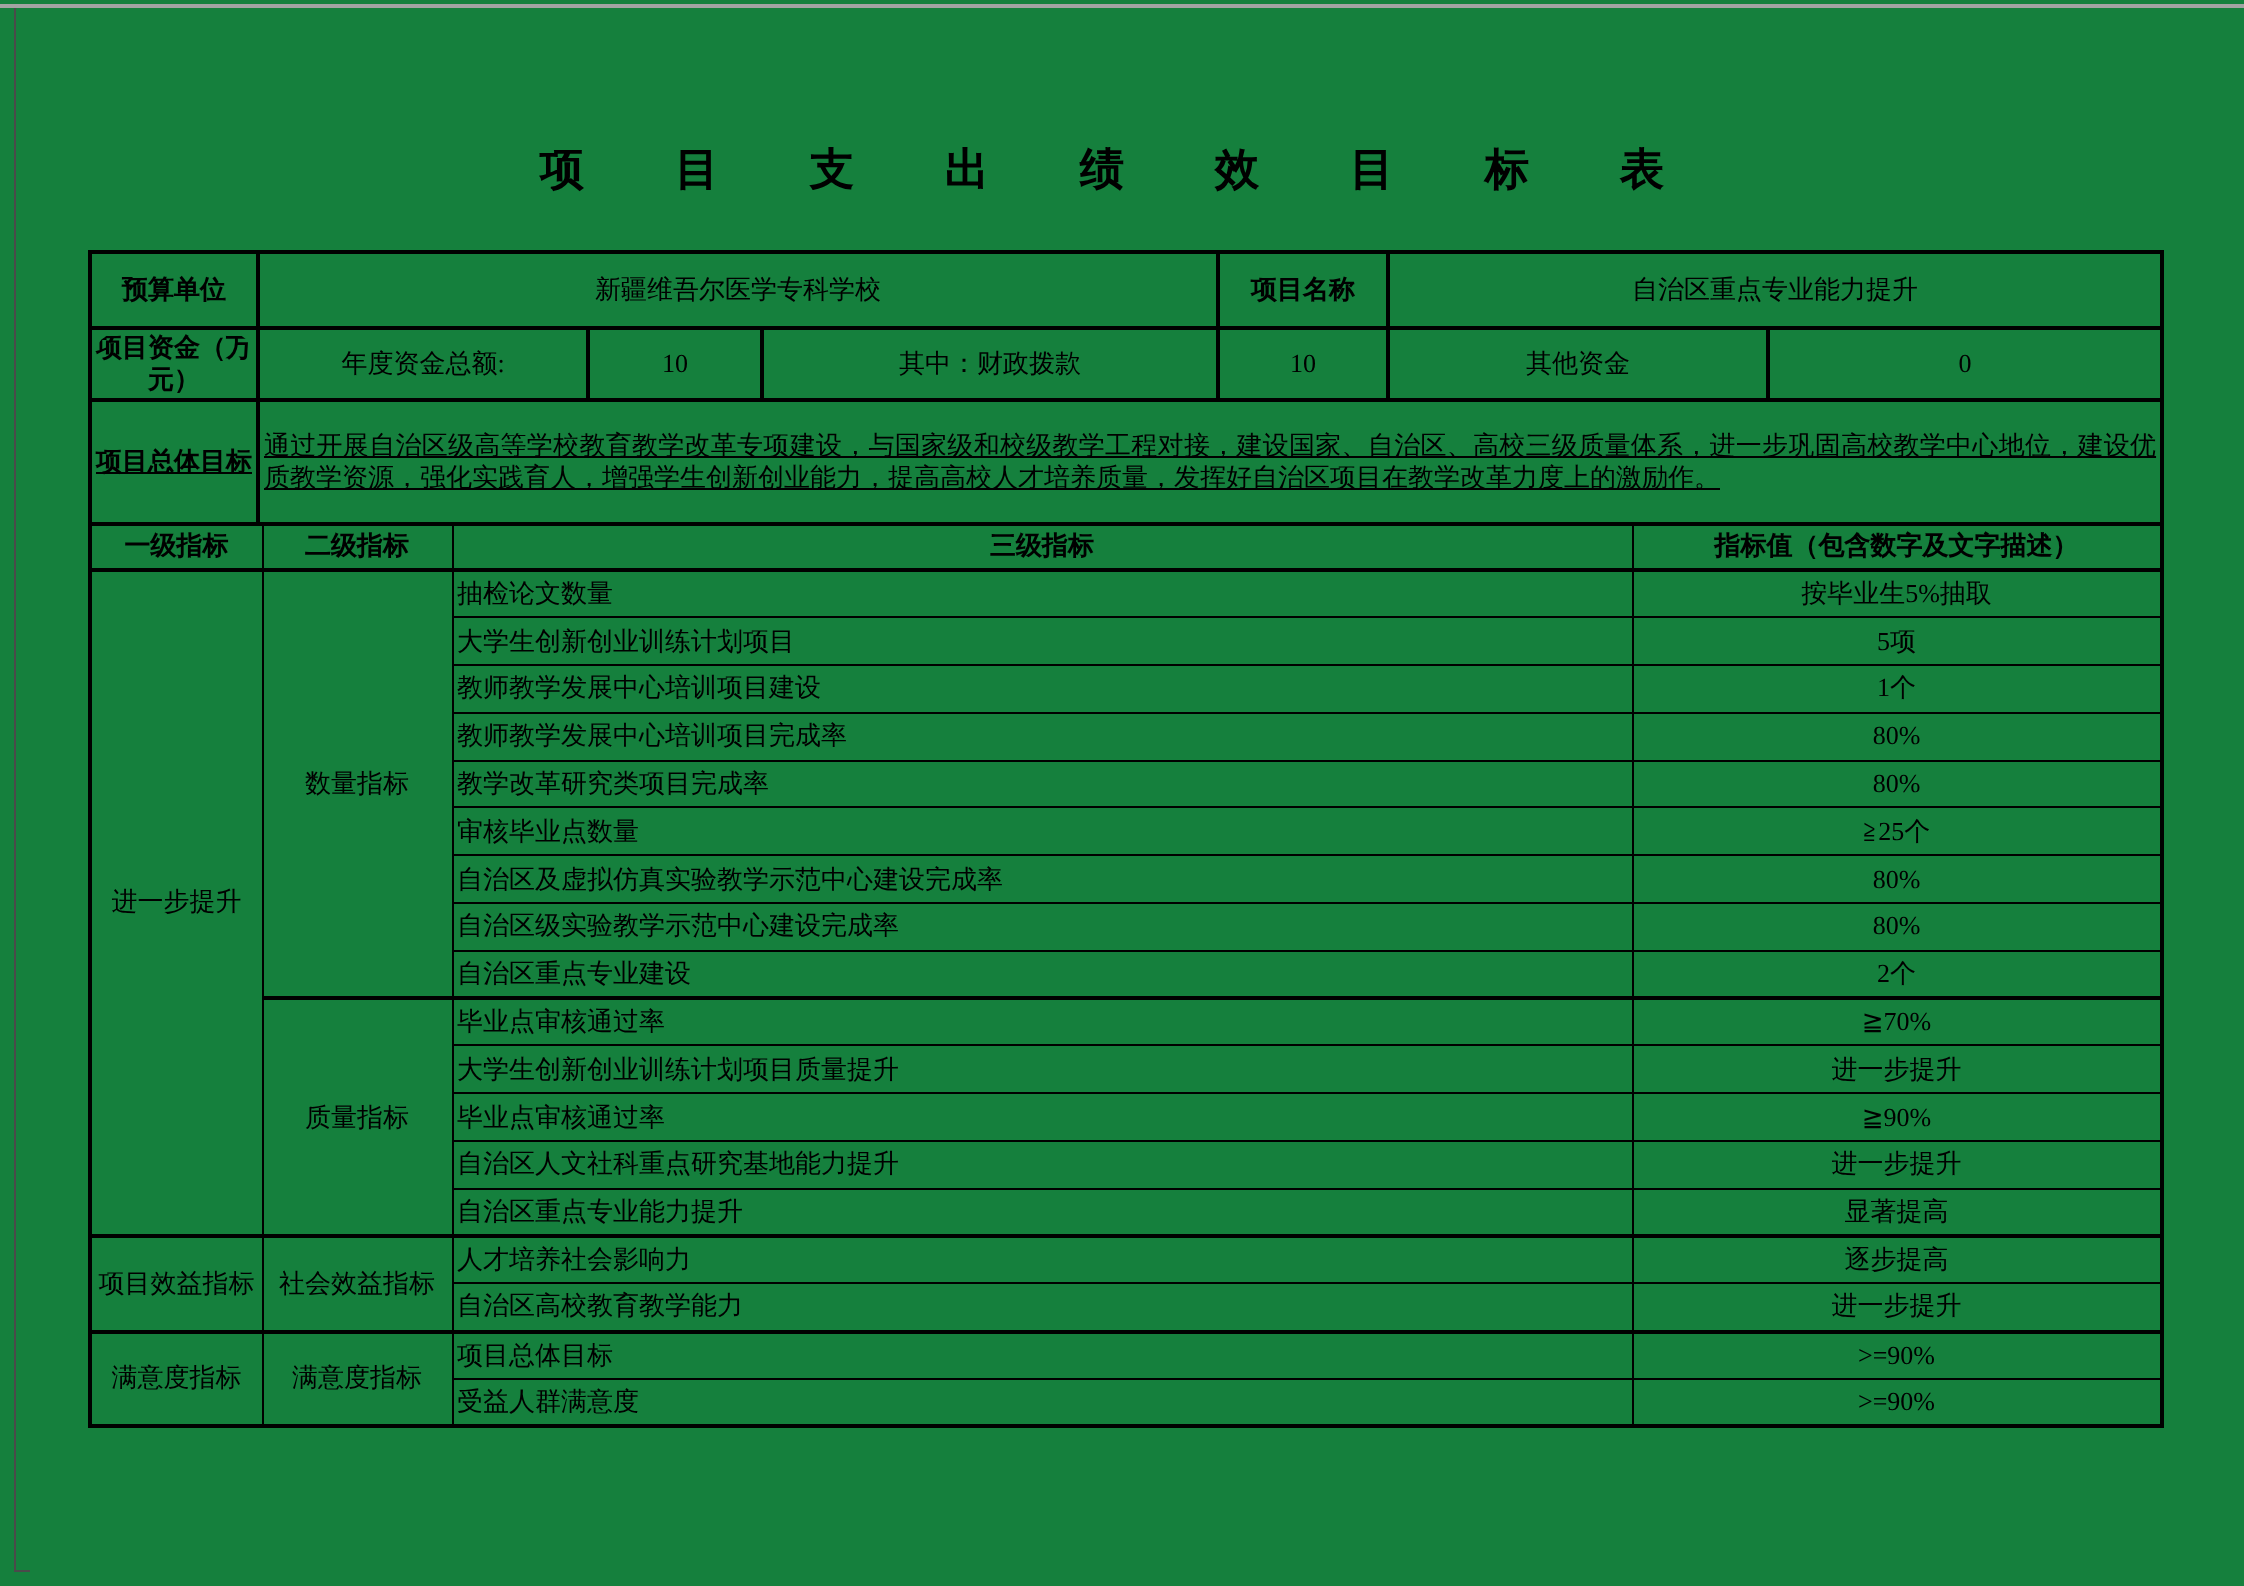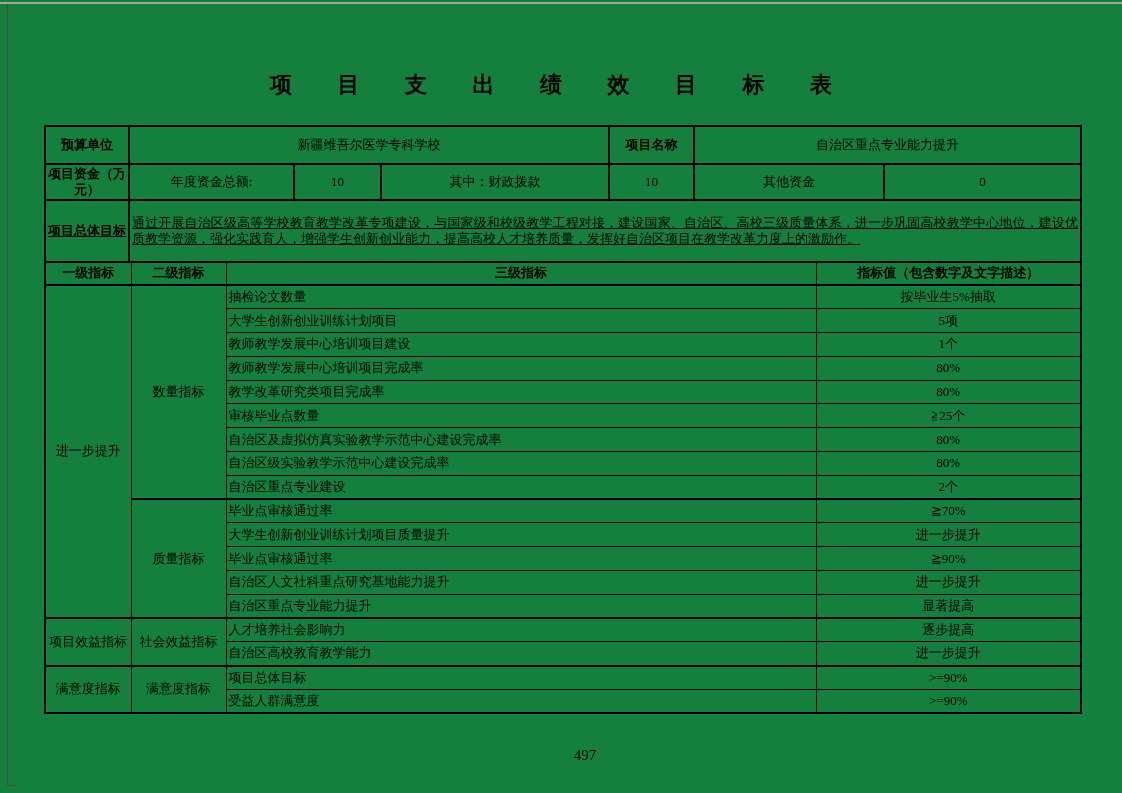--- a/index.html
+++ b/index.html
@@ -172,14 +172,13 @@
             <td class="c bt">&gt;=90%</td>
           </tr>
           <tr>
             <td class="l">受益人群满意度</td>
             <td class="c">&gt;=90%</td>
           </tr>
         </tbody>
     </table>
   </div>
 
-  <div class="page-num"><span>497</span></div>
 </div>
 
 </body></html>

